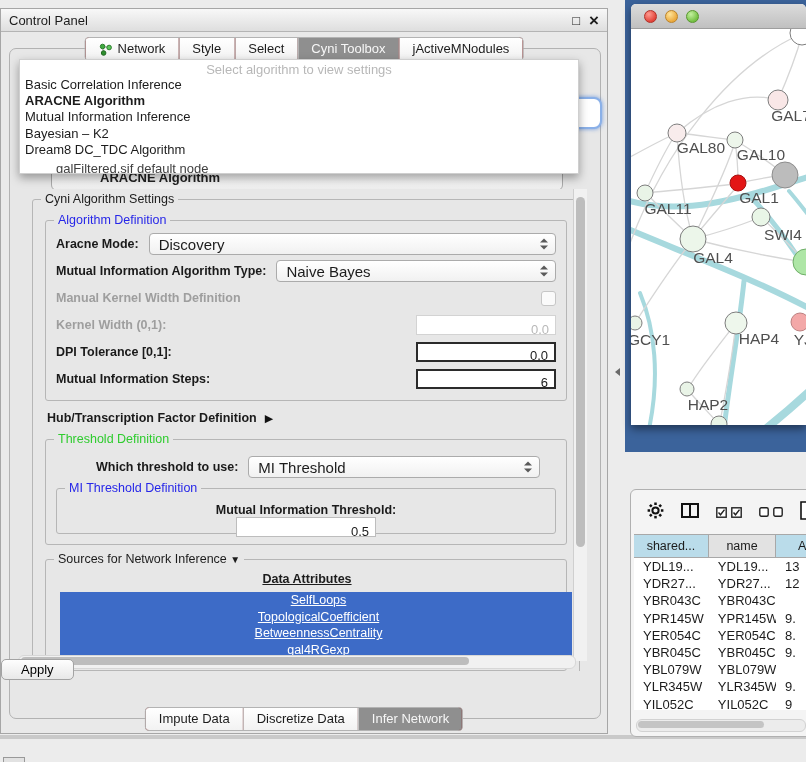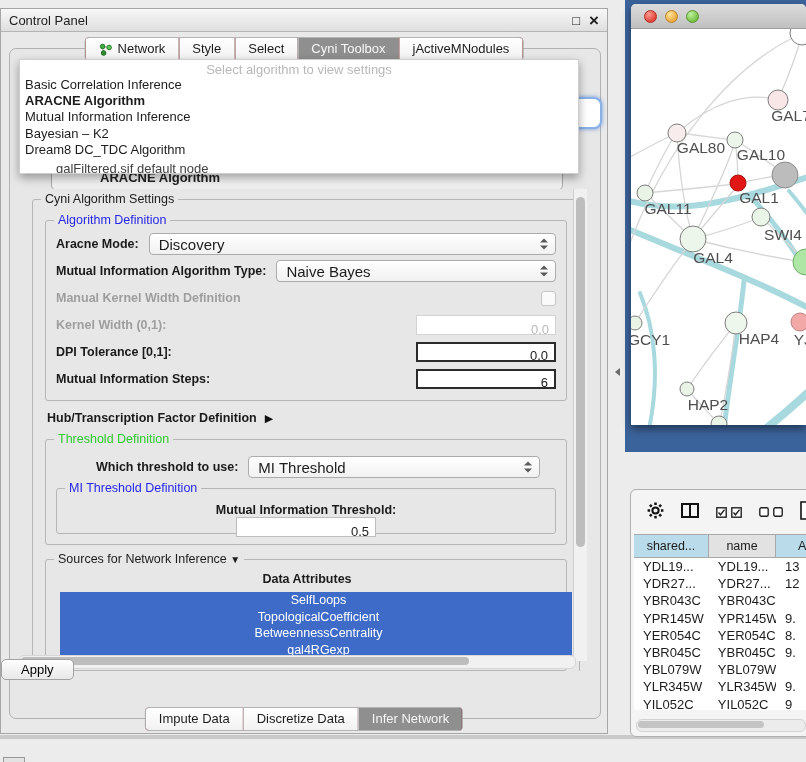--- a/index.html
+++ b/index.html
@@ -66,24 +66,24 @@
   .field{width:140px;height:20px;line-height:20px;background:#fff;border:1px solid #bdbdbd;
          text-align:right;padding:4px 6px;font-size:13px;box-sizing:border-box;}
   .field.disabled{color:#b9b9b9;border-color:#d3d3d3;}
   .field.strong{border:2px solid #2b2b2b;line-height:16px;}
   .hub-row{display:flex;align-items:center;gap:8px;margin:10px 0 14px 4px;}
   .hub-tri{font-size:11px;color:#111;}
   .fs-threshold{padding:16px 10px 10px;margin:2px 2px 0;}
   .fs-mi{padding:14px 10px 8px;margin-top:10px;}
   .fs-sources{padding:10px 8px 8px;margin:14px 2px 0;text-align:center;}
   .src-legend .tri{font-size:10px;}
-  .attr-label{font-size:12.5px;font-weight:bold;margin:2px 0 6px 2px;}
+  .attr-label{font-size:12.5px;font-weight:bold;margin:2px 0 6px 2px;text-decoration:underline;}
   .attr-list{position:relative;margin-left:6px;width:512px;height:70px;background:#fff;overflow:hidden;}
   .attr-item{height:16.5px;line-height:16.5px;font-size:12.5px;padding-left:5px;}
-  .attr-item.selected{background:#3d6bc7;color:#fff;}
+  .attr-item.selected{background:#3d6bc7;color:#fff;text-decoration:underline;}
   .attr-vscroll{position:absolute;right:-13px;top:0;width:10px;height:66px;}
   .attr-vscroll .thumb{position:absolute;left:0;top:2px;width:8px;height:60px;background:#b7b7b7;border-radius:4px;}
   .apply-row{position:absolute;left:0;right:0;top:650px;display:flex;justify-content:flex-start;z-index:2;}
   .apply-btn{padding:2px 19px;font-size:13px;border:1px solid #a3a3a3;border-radius:5px;
              background:linear-gradient(#fefefe,#e8e8e8);}
   
   .bottom-strip{position:absolute;left:0;top:735px;width:806px;height:4px;background:#c9c9c9;}
   .partial-btn{position:absolute;left:3px;top:757px;width:22px;height:14px;border:1px solid #999;background:#e2e2e2;box-sizing:border-box;}
   .gutter-marker{position:absolute;left:615px;top:368px;width:0;height:0;
                  border-top:4px solid transparent;border-bottom:4px solid transparent;border-right:5px solid #6a6a6a;}

